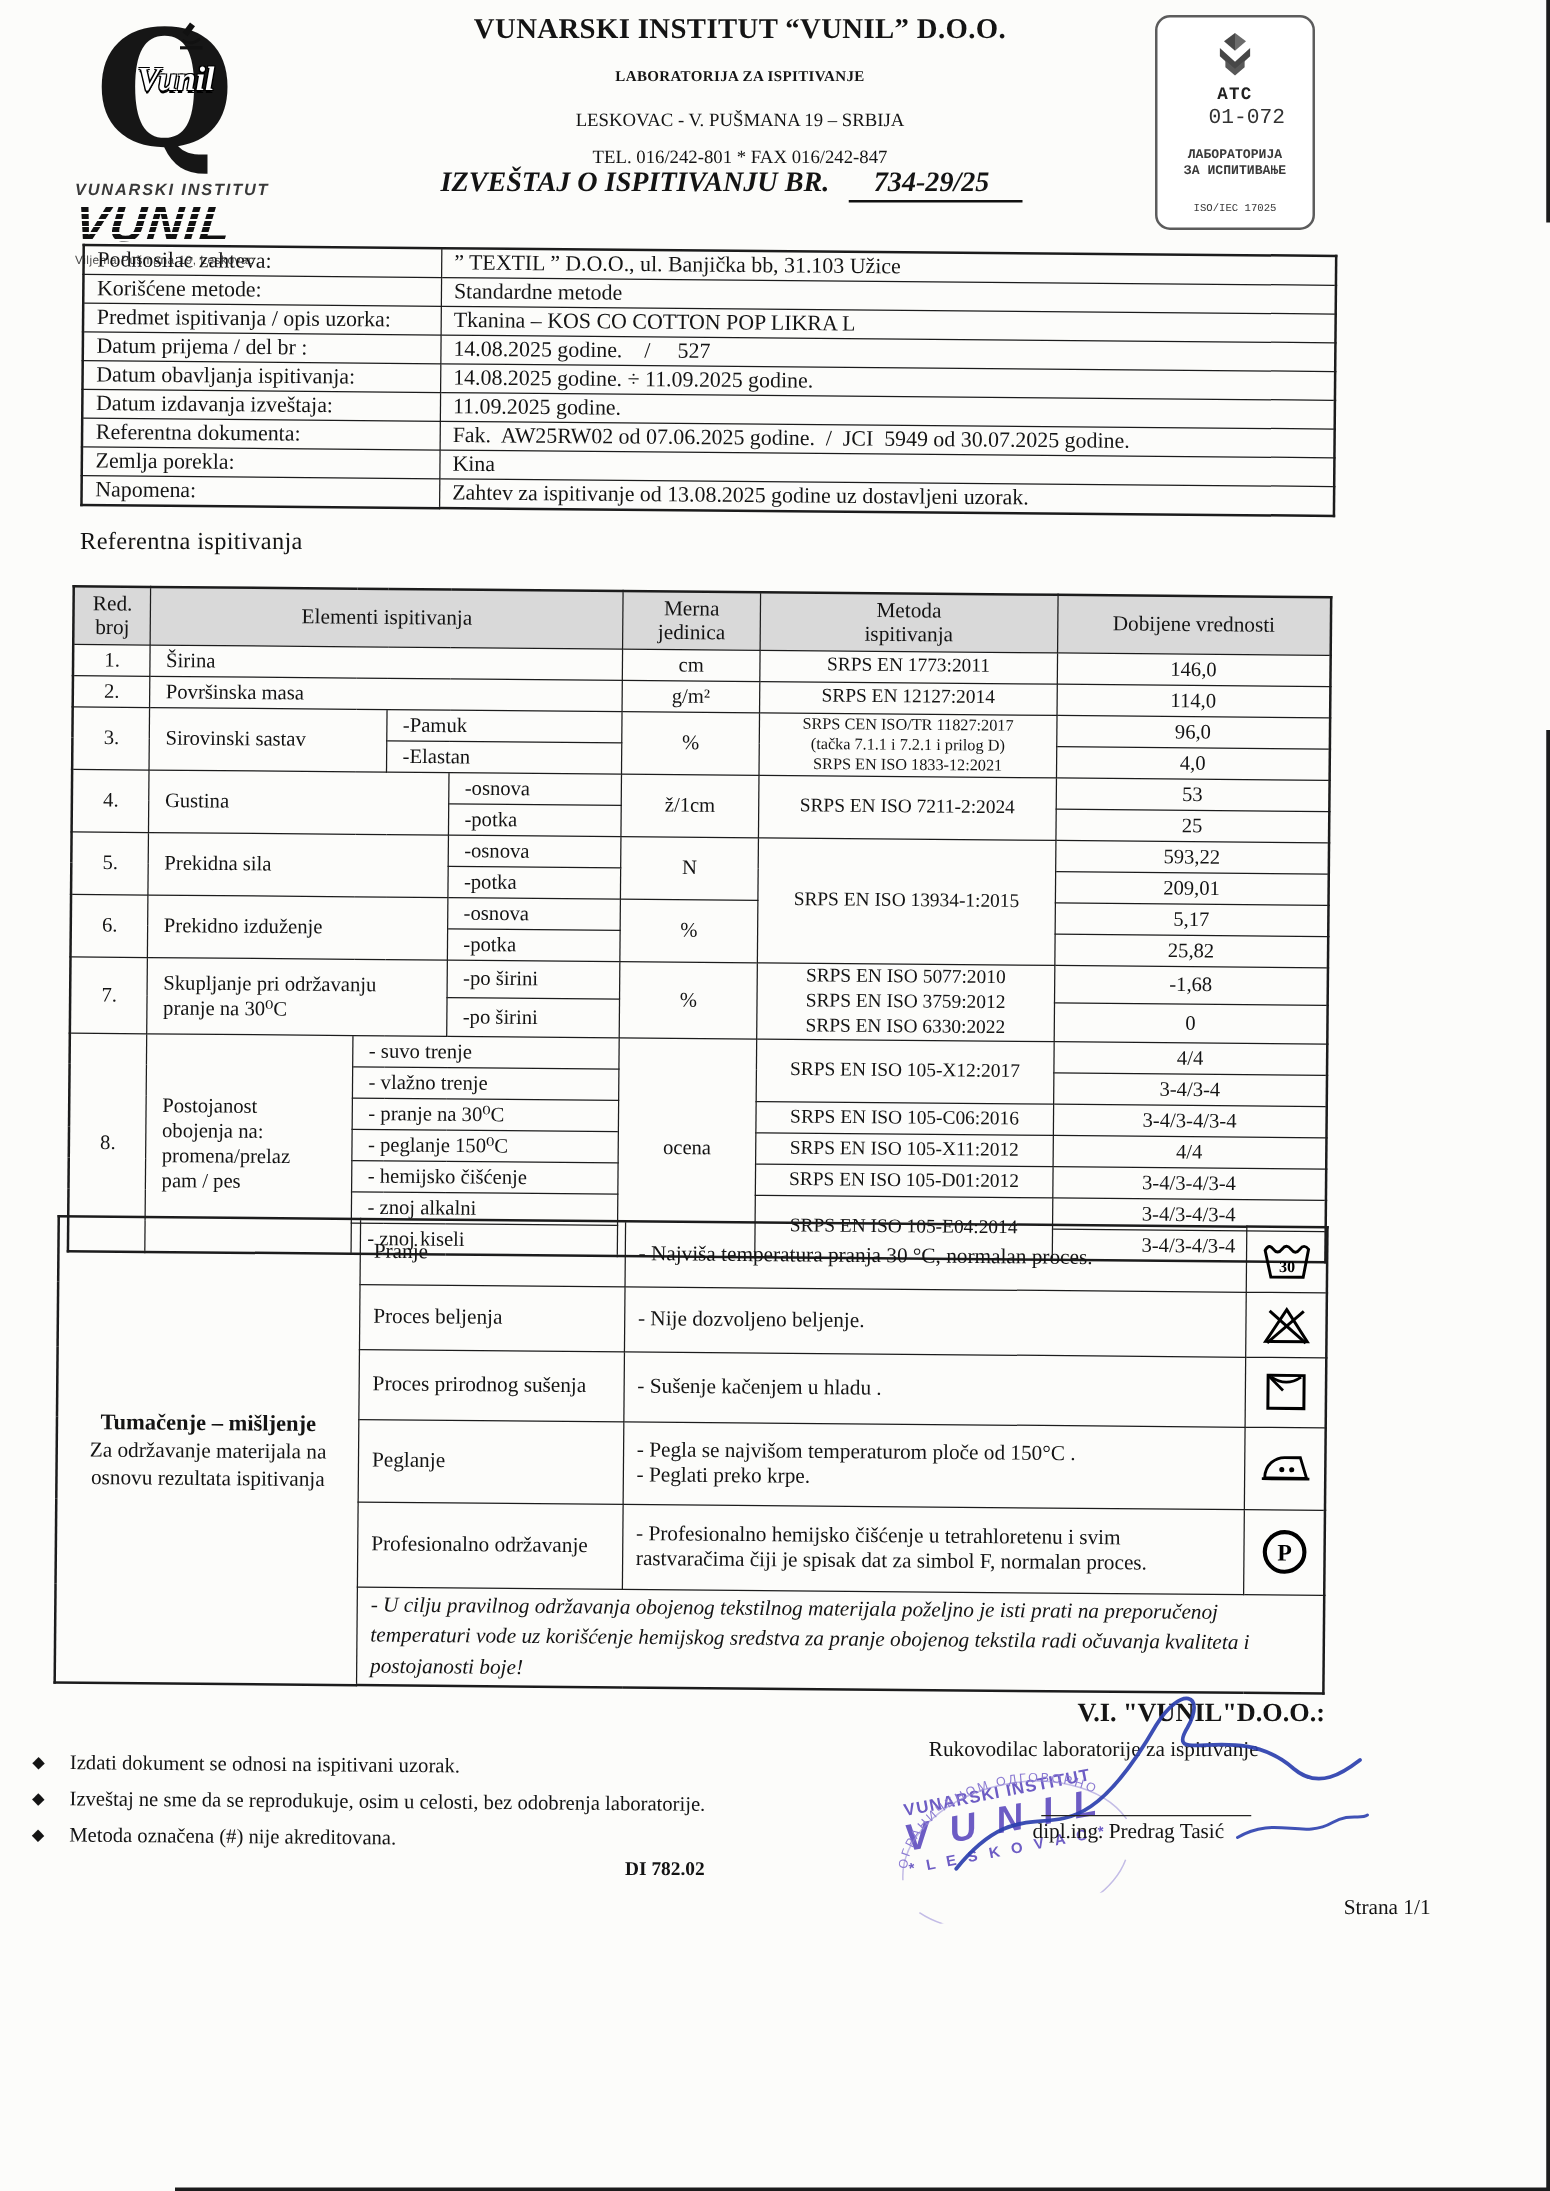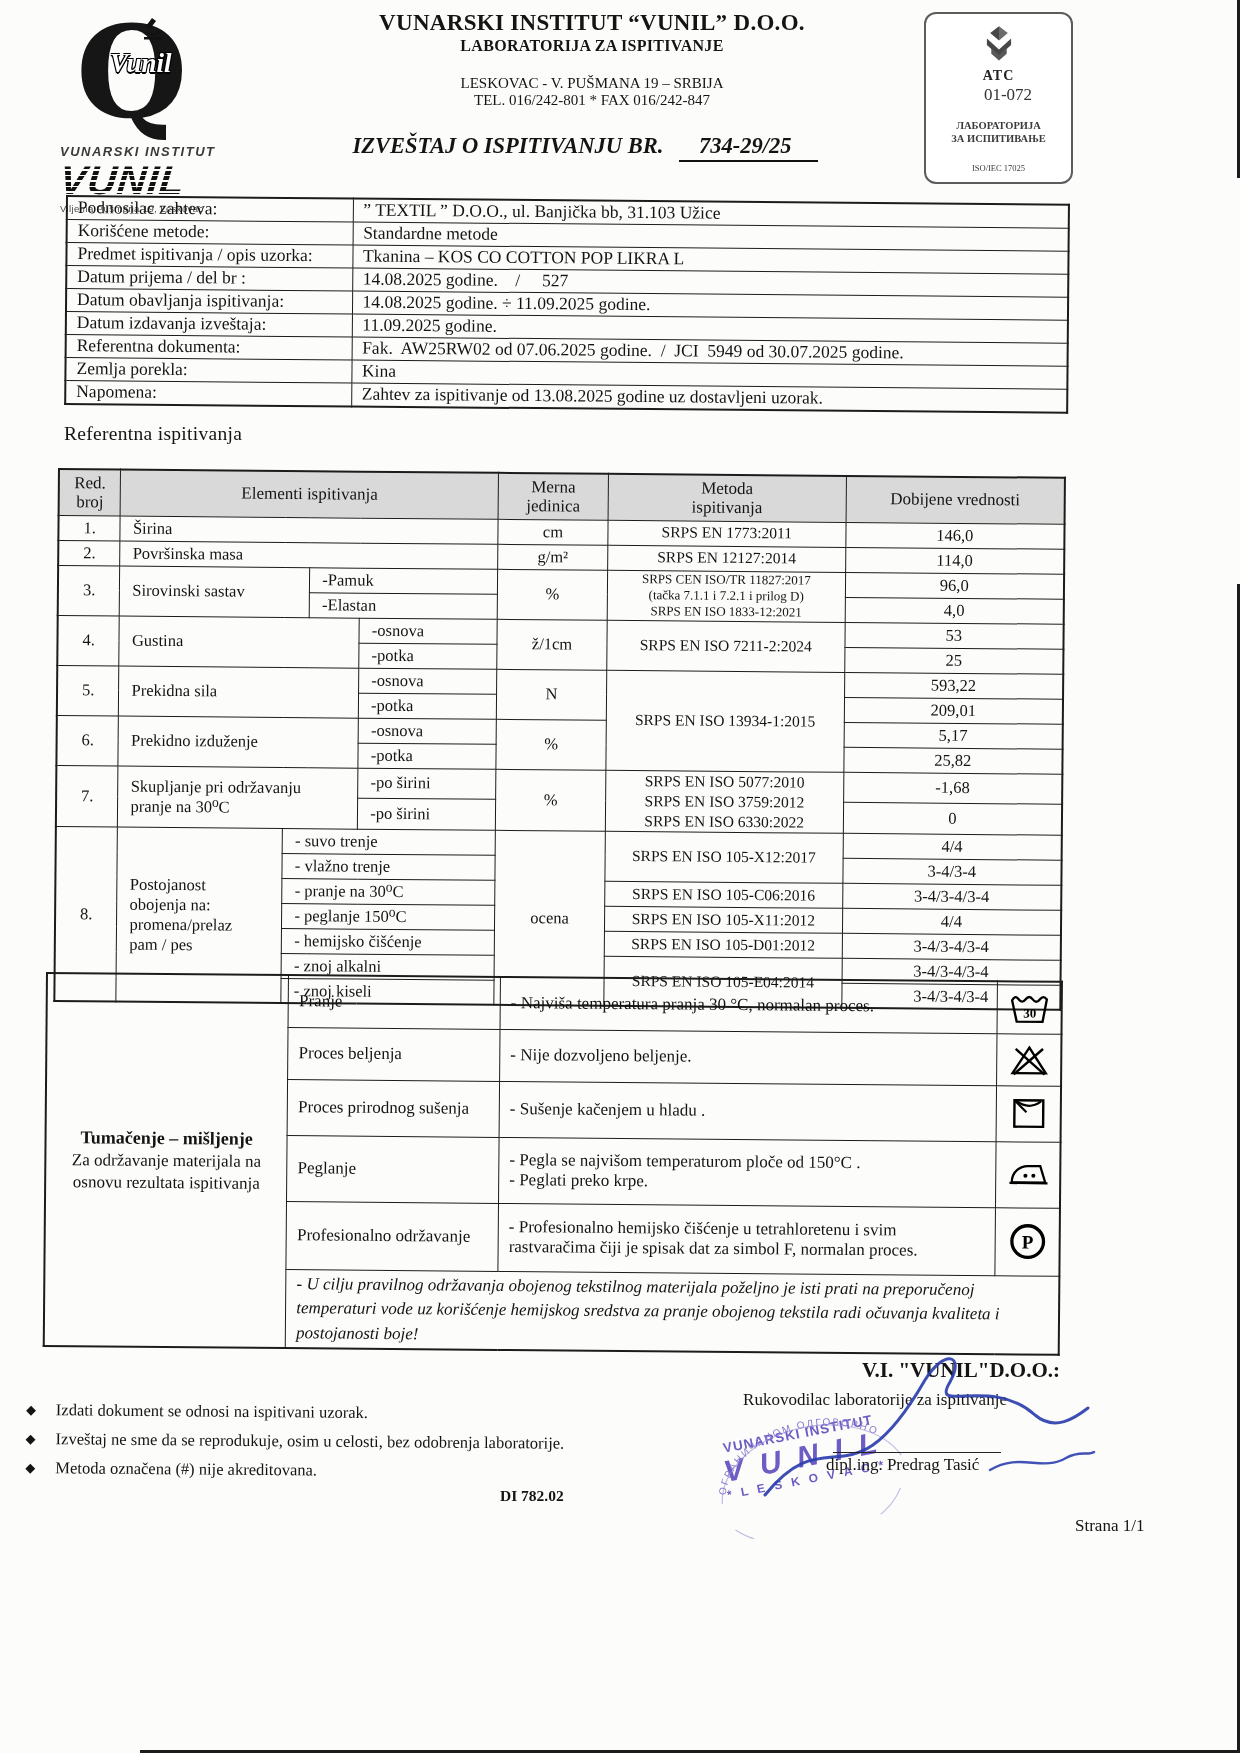--- a/index.html
+++ b/index.html
@@ -21,28 +21,28 @@
     text-shadow:-1px -1px 0 #000,1px -1px 0 #000,-1px 1px 0 #000,1px 1px 0 #000,0 2px 0 #000; }
   .q-micro { position:absolute; left:82px; top:8px; }
   #logo-inst { font:italic 700 13px "Liberation Sans",sans-serif; letter-spacing:1.5px; color:#3a3a3a; margin:8px 0 0 2px; }
   #logo-vunil-wrap { position:relative; display:inline-block; margin:1px 0 0 2px; }
   #logo-vunil { font:italic 900 40px/1 "Liberation Sans",sans-serif; letter-spacing:1px; color:#111; transform:skewX(-6deg); display:inline-block; padding-right:8px; }
   #logo-vunil-stripes { position:absolute; inset:0; background:repeating-linear-gradient(180deg, rgba(255,255,255,0) 0 4px, #fcfcfa 4px 5.5px); pointer-events:none; }
   #logo-addr { font:400 9.5px "Liberation Sans",sans-serif; color:#4a4a4a; margin:3px 0 0 2px; letter-spacing:.4px; }
 
   #head-center { left:307px; top:10px; width:570px; text-align:center; }
   .h-inst { font-weight:700; font-size:23px; letter-spacing:.3px; }
-  .h-lab  { font-weight:700; font-size:16px; margin-top:1px; letter-spacing:.3px; }
+  .h-lab  { font-weight:700; font-size:12px; margin-top:18px; letter-spacing:.3px; }
   .h-addr { font-size:15px; margin-top:20px; }
-  .h-tel  { font-size:15px; margin-top:0; }
+  .h-tel  { font-size:15px; margin-top:12px; }
   #report-title { left:255px; top:133px; width:660px; text-align:center; font-style:italic; font-weight:700; font-size:22.5px; white-space:nowrap; }
   #report-no { display:inline-block; border-bottom:2.5px solid #111; padding:0 26px 1px 20px; margin-left:10px; }
 
-  #badge { left:924px; top:12px; width:149px; height:172px; border:2px solid #5c5c5c; border-radius:12px;
-    background:#fff; text-align:center; font-family:Liberation Serif, serif; padding-top:10px; }
+  #badge { left:924px; top:12px; width:128px; height:172px; border:2px solid #5c5c5c; border-radius:12px;
+    background:#fff; text-align:center; font-family:Liberation Mono, monospace; padding-top:10px; }
   .badge-atc { font-weight:700; font-size:14px; color:#222; margin-top:2px; letter-spacing:1px; }
   .badge-no  { font-size:17px; color:#333; margin-top:1px;padding-left:19px; }
   .badge-l   { font-weight:700; font-size:10.5px; color:#3b3b3b; line-height:1.25; }
   .badge-iso { font-size:8.5px; color:#3b3b3b; margin-top:18px; }
   .badge-sep { height:14px; }
 
   
   #info-wrap { left:66px; top:195px; width:1004px; }
   table { border-collapse:collapse; }
   #info-table { width:100%; border:2.5px solid #1c1c1c; }

